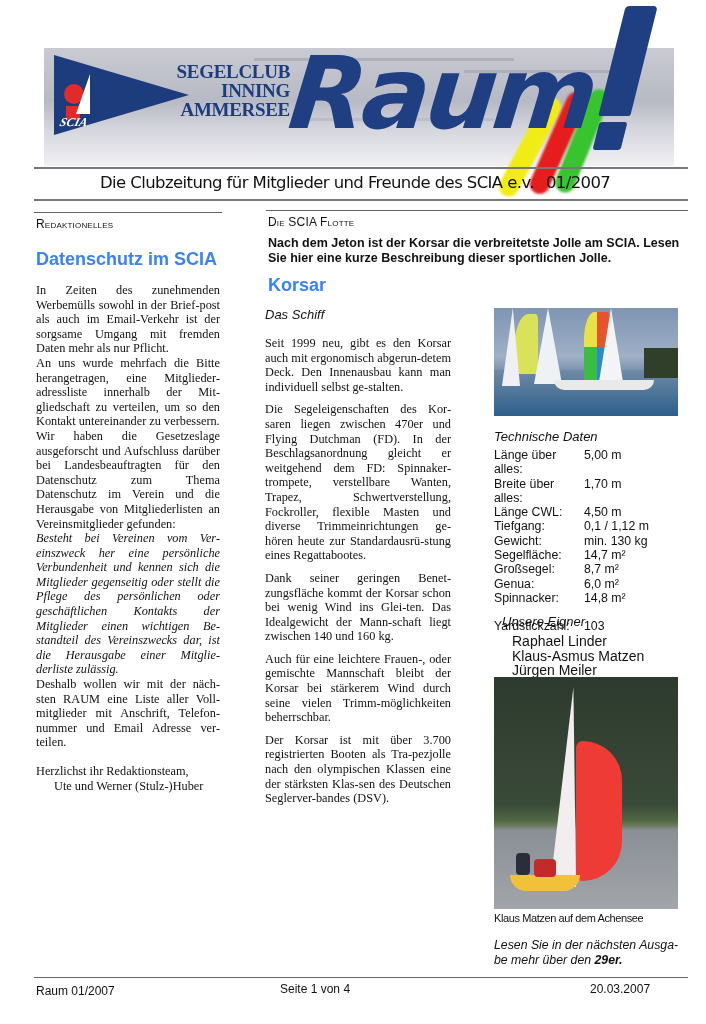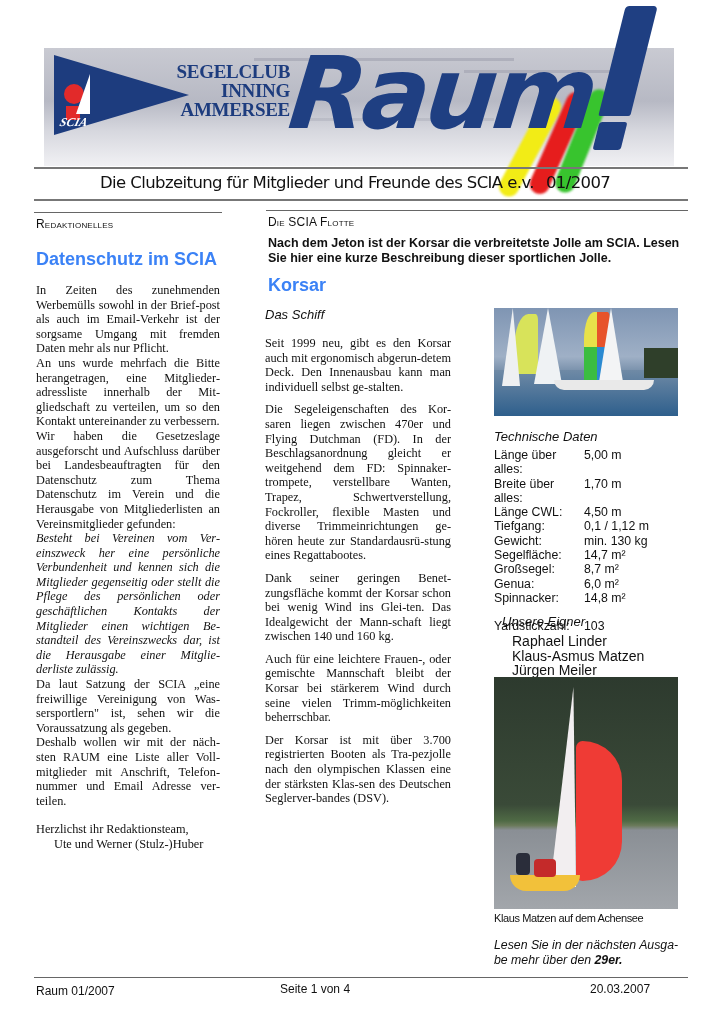--- a/index.html
+++ b/index.html
@@ -83,21 +83,20 @@
 
 <div class="abs rule" style="left:34px;top:212px;width:188px;"></div>
 <div class="abs section-label" style="left:36px;top:217px;">Redaktionelles</div>
 <div class="abs headline" style="left:36px;top:249px;">Datenschutz im SCIA</div>
 
 <div class="abs body-text" style="left:36px;top:283px;width:184px;">
   <p>In Zeiten des zunehmenden Werbemülls sowohl in der Brief-post als auch im Email-Verkehr ist der sorgsame Umgang mit fremden Daten mehr als nur Pflicht.</p>
   <p>An uns wurde mehrfach die Bitte herangetragen, eine Mitglieder-adressliste innerhalb der Mit-gliedschaft zu verteilen, um so den Kontakt untereinander zu verbessern.</p>
   <p>Wir haben die Gesetzeslage ausgeforscht und Aufschluss darüber bei Landesbeauftragten für den Datenschutz zum Thema Datenschutz im Verein und die Herausgabe von Mitgliederlisten an Vereinsmitglieder gefunden:</p>
   <p class="it">Besteht bei Vereinen vom Ver-einszweck her eine persönliche Verbundenheit und kennen sich die Mitglieder gegenseitig oder stellt die Pflege des persönlichen oder geschäftlichen Kontakts der Mitglieder einen wichtigen Be-standteil des Vereinszwecks dar, ist die Herausgabe einer Mitglie-derliste zulässig.</p>
-  <p>Da laut Satzung der SCIA „eine freiwillige Vereinigung von Was-sersportlern" ist, sehen wir die Voraussatzung als gegeben.</p>
   <p>Deshalb wollen wir mit der näch-sten RAUM eine Liste aller Voll-mitglieder mit Anschrift, Telefon-nummer und Email Adresse ver-teilen.</p>
   <p style="margin-top:14px;text-align:left">Herzlichst ihr Redaktionsteam,</p>
   <p style="padding-left:18px;text-align:left">Ute und Werner (Stulz-)Huber</p>
 </div>
 
 <div class="abs rule" style="left:266px;top:210px;width:422px;"></div>
 <div class="abs section-label" style="left:268px;top:215px;">Die SCIA Flotte</div>
 <div class="abs lead">Nach dem Jeton ist der Korsar die verbreitetste Jolle am SCIA. Lesen Sie hier eine kurze Beschreibung dieser sportlichen Jolle.</div>
 <div class="abs headline" style="left:268px;top:275px;">Korsar</div>
 

